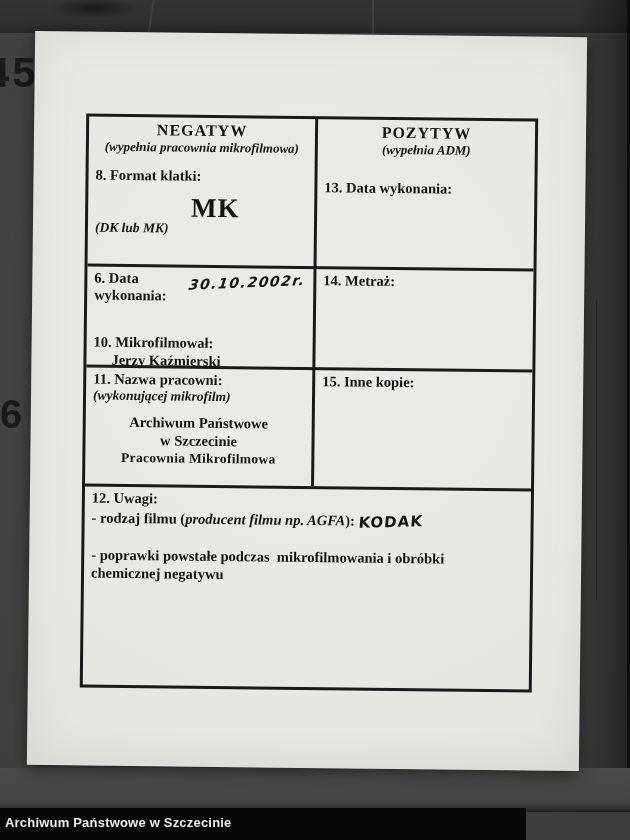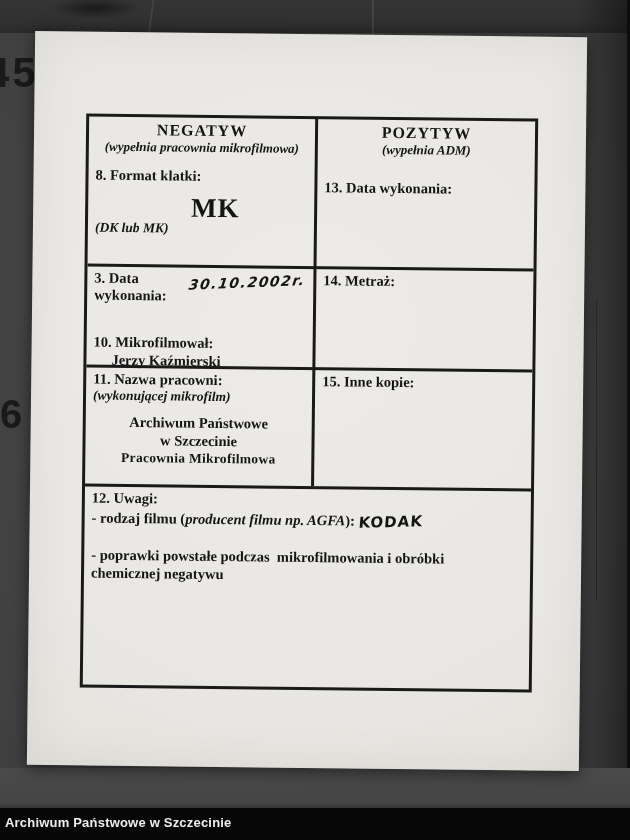--- a/index.html
+++ b/index.html
@@ -90,21 +90,21 @@
     font-size:15px;font-weight:600;letter-spacing:1px;
     transform:rotate(-2deg) skewX(-6deg) translateY(1px);
   }
   .f9-row{display:flex;align-items:flex-start;gap:8px;}
   .uwagi-line{font-size:14.5px;font-weight:bold;line-height:18px;white-space:pre-wrap;}
   .uwagi-film{margin-top:2px;}
   .uwagi-note{margin-top:19px;}
   .it{font-style:italic;}
   
   .footer-bar{
-    position:absolute;left:0;top:808px;width:630px;height:32px;background:#070707;
+    position:absolute;left:0;top:808px;width:526px;height:32px;background:#070707;
   }
   .footer-text{
     font-family:"Liberation Sans",sans-serif;font-size:13px;font-weight:bold;
     color:#ededed;line-height:30px;padding-left:5px;letter-spacing:0.2px;
   }
 </style>
 </head>
 <body>
 
 <div class="bg-main"></div>
@@ -136,21 +136,21 @@
       <div class="hint">(DK lub MK)</div>
     </div>
     <div class="cell c-poz">
       <div class="hdr-title">POZYTYW</div>
       <div class="hdr-sub">(wypełnia ADM)</div>
       <div class="lbl f13-lbl">13. Data wykonania:</div>
     </div>
 
     <div class="cell c-f9">
       <div class="f9-row">
-        <span class="lbl">3. Data wykonania:</span>
+        <span class="lbl">6. Data wykonania:</span>
         <span class="handwrite">30.10.2002r.</span>
       </div>
       <div class="lbl f10-lbl">10. Mikrofilmował:</div>
       <div class="name-val">Jerzy Kaźmierski</div>
     </div>
     <div class="cell c-f14">
       <div class="lbl">14. Metraż:</div>
     </div>
 
     <div class="cell c-f11">

